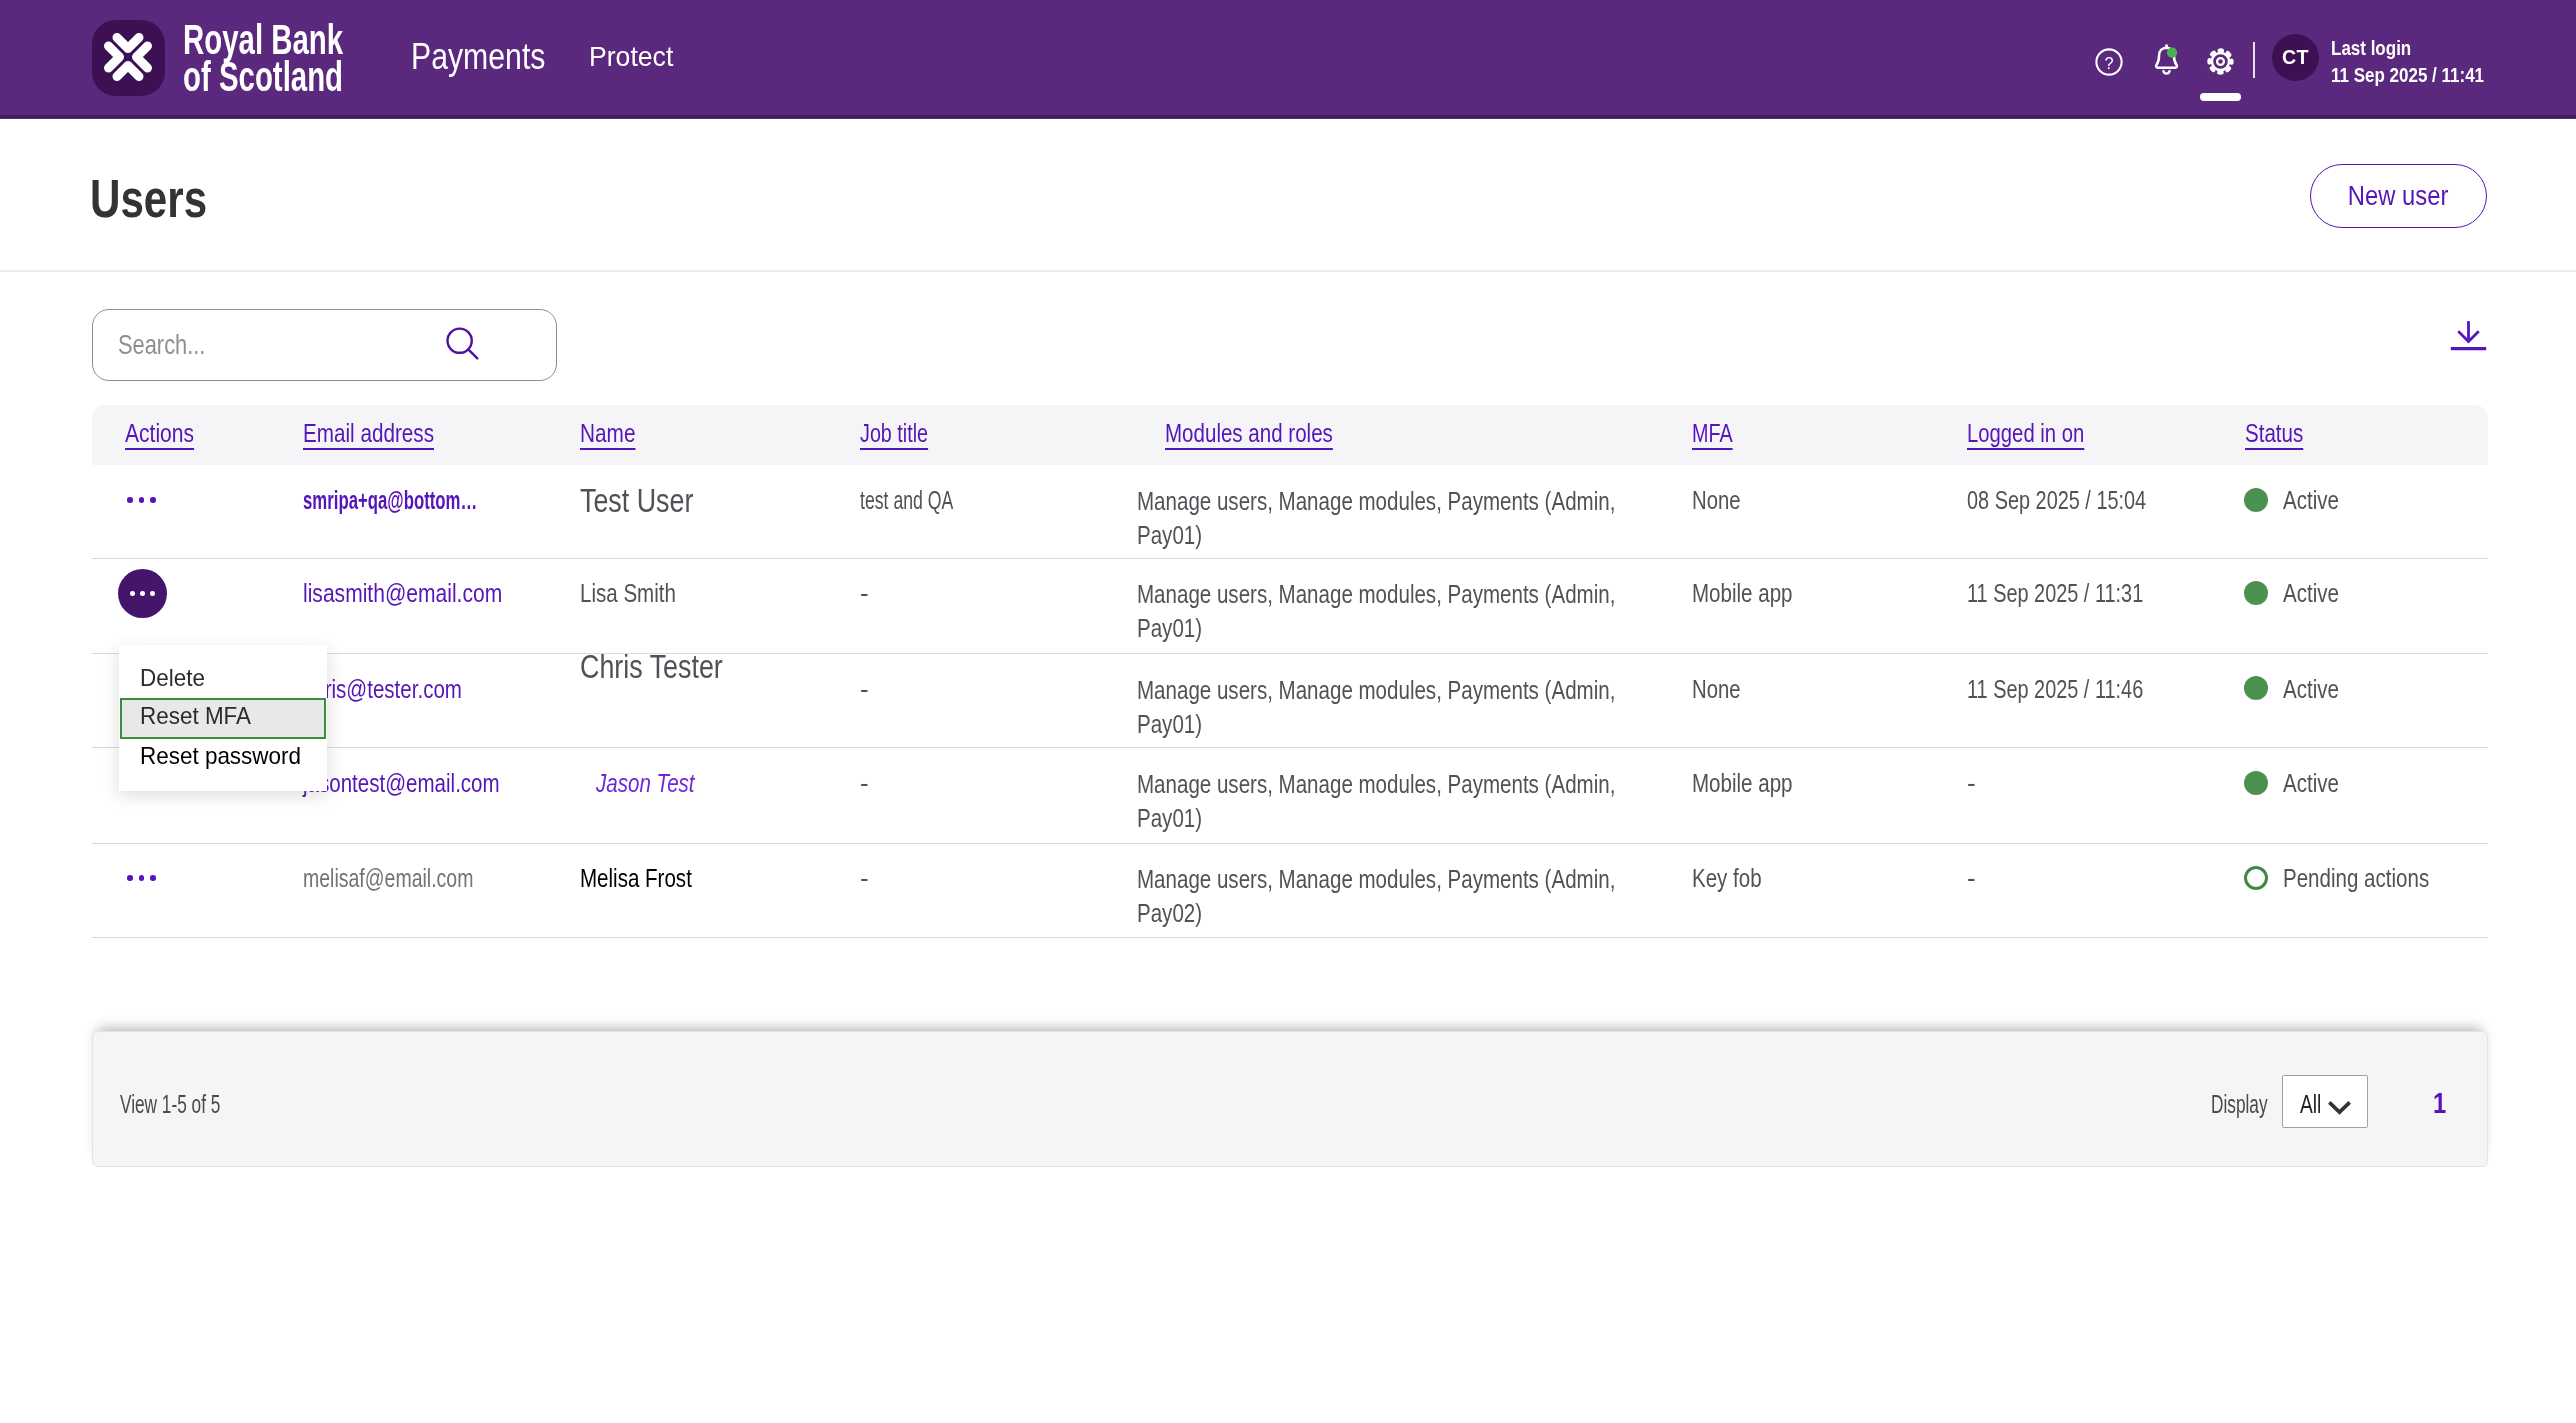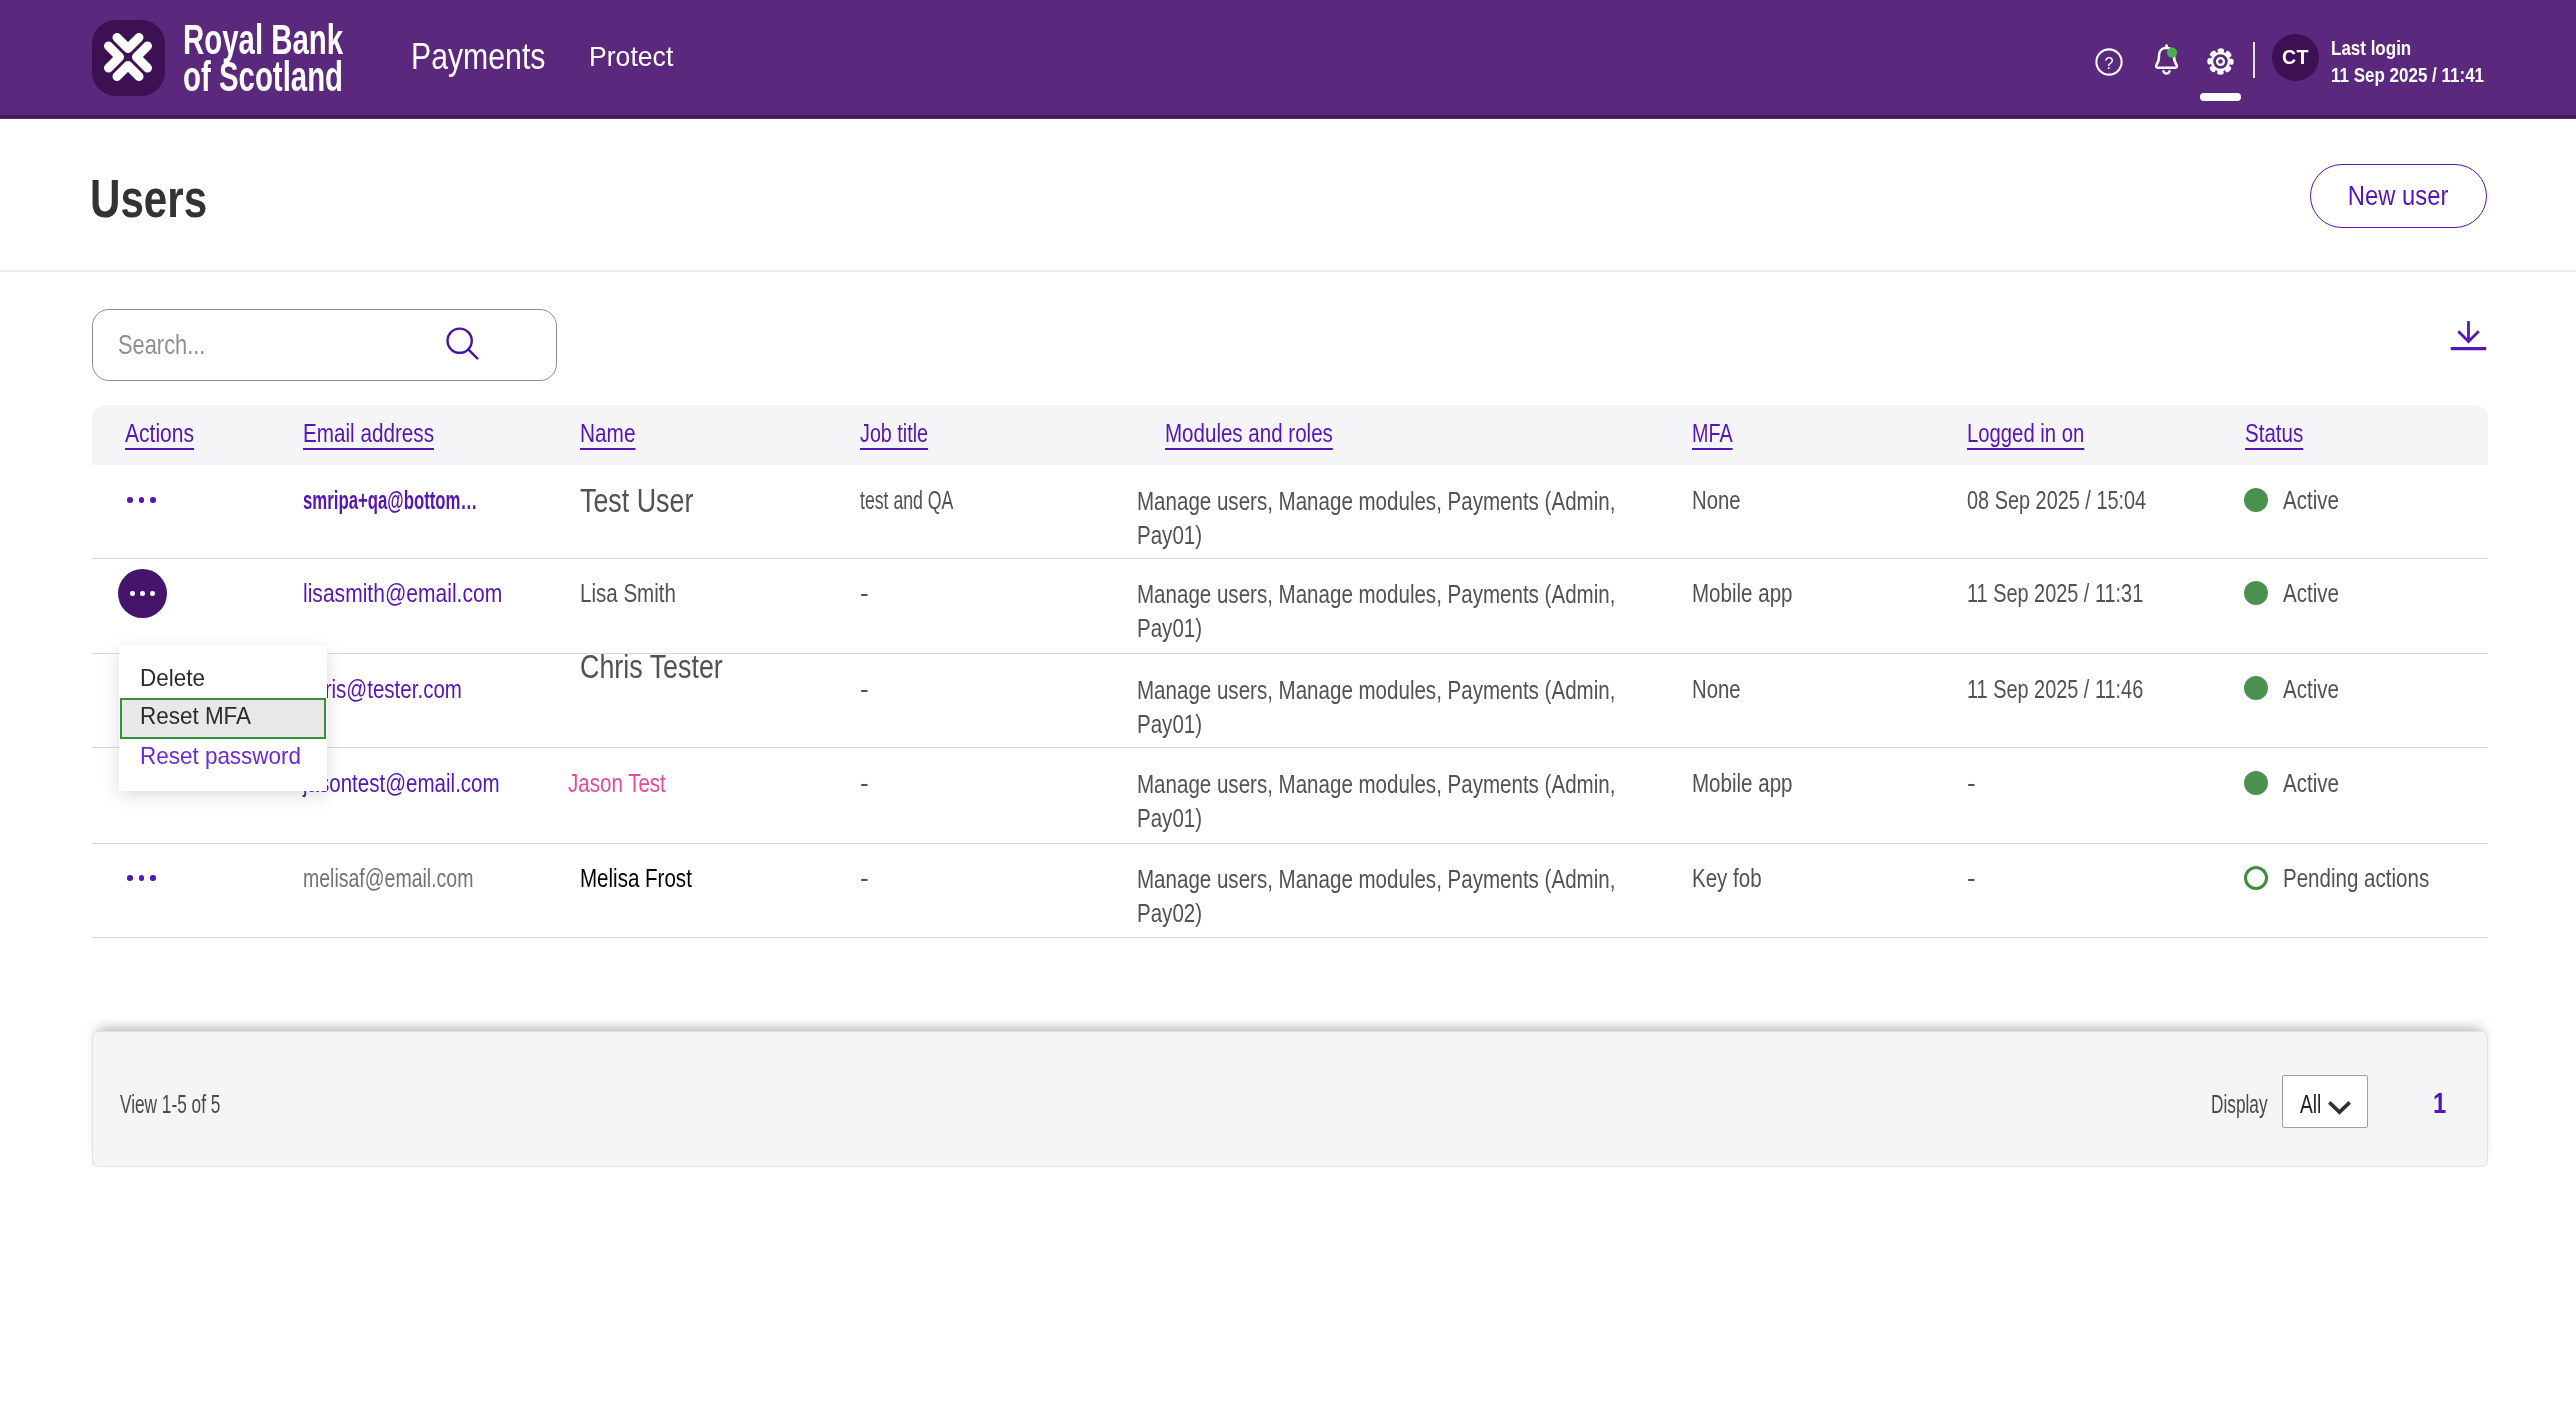--- a/index.html
+++ b/index.html
@@ -135,21 +135,21 @@
       <div class="abs" style="left:1692px;top:673px;font-size:26px;line-height:32px;color:#515257;"><span class="sx" style="transform:scaleX(0.78);">None</span></div>
       <div class="abs" style="left:1967px;top:673px;font-size:26px;line-height:32px;color:#515257;"><span class="sx" style="transform:scaleX(0.765);">11 Sep 2025 / 11:46</span></div>
       <div class="abs" style="left:2244px;top:676px;width:24px;height:24px;border-radius:50%;background:#4d9150;"></div>
       <div class="abs" style="left:2283px;top:673px;font-size:26px;line-height:32px;color:#515257;"><span class="sx" style="transform:scaleX(0.79);">Active</span></div>
       <div class="abs" style="left:127px;top:780px;width:29px;height:5.6px;display:flex;justify-content:space-between;">
         <i style="width:5.6px;height:5.6px;border-radius:50%;background:#5614BB;"></i>
         <i style="width:5.6px;height:5.6px;border-radius:50%;background:#5614BB;"></i>
         <i style="width:5.6px;height:5.6px;border-radius:50%;background:#5614BB;"></i>
       </div>
       <div class="abs" style="left:303px;top:767px;font-size:26px;line-height:32px;color:#5614BB;"><span class="sx" style="transform:scaleX(0.79);">jasontest@email.com</span></div>
-      <div class="abs" style="left:568px;top:767px;font-size:26px;line-height:32px;color:#ec4899;"><span class="sx" style="transform:scaleX(0.79);">Jason Test</span></div>
+      <div class="abs" style="left:596px;top:767px;font-size:26px;line-height:32px;color:#6d28d9;font-style:italic;"><span class="sx" style="transform:scaleX(0.79);">Jason Test</span></div>
       <div class="abs" style="left:860px;top:767px;font-size:26px;line-height:32px;color:#515257;"><span class="sx" style="transform:scaleX(1);">-</span></div>
       <div class="abs" style="left:1137px;top:767px;font-size:26px;line-height:34px;color:#515257;"><span class="sx" style="transform:scaleX(0.79);">Manage users, Manage modules, Payments (Admin,<br>Pay01)</span></div>
       <div class="abs" style="left:1692px;top:767px;font-size:26px;line-height:32px;color:#515257;"><span class="sx" style="transform:scaleX(0.79);">Mobile app</span></div>
       <div class="abs" style="left:1967px;top:767px;font-size:26px;line-height:32px;color:#515257;"><span class="sx" style="transform:scaleX(1);">-</span></div>
       <div class="abs" style="left:2244px;top:771px;width:24px;height:24px;border-radius:50%;background:#4d9150;"></div>
       <div class="abs" style="left:2283px;top:767px;font-size:26px;line-height:32px;color:#515257;"><span class="sx" style="transform:scaleX(0.79);">Active</span></div>
       <div class="abs" style="left:127px;top:875px;width:29px;height:5.6px;display:flex;justify-content:space-between;">
         <i style="width:5.6px;height:5.6px;border-radius:50%;background:#5614BB;"></i>
         <i style="width:5.6px;height:5.6px;border-radius:50%;background:#5614BB;"></i>
         <i style="width:5.6px;height:5.6px;border-radius:50%;background:#5614BB;"></i>
@@ -161,21 +161,21 @@
       <div class="abs" style="left:1692px;top:862px;font-size:26px;line-height:32px;color:#515257;"><span class="sx" style="transform:scaleX(0.79);">Key fob</span></div>
       <div class="abs" style="left:1967px;top:862px;font-size:26px;line-height:32px;color:#515257;"><span class="sx" style="transform:scaleX(1);">-</span></div>
       <div class="abs" style="left:2244px;top:866px;width:24px;height:24px;border-radius:50%;border:3.7px solid #3f8a43;box-sizing:border-box;"></div>
       <div class="abs" style="left:2283px;top:862px;font-size:26px;line-height:32px;color:#515257;"><span class="sx" style="transform:scaleX(0.79);">Pending actions</span></div>
     </div>
 
   <div class="abs" style="left:119px;top:645px;width:208px;height:146px;background:#fff;box-shadow:0 4.7px 17px rgba(0,0,0,0.14);"></div>
   <div class="abs" style="left:140px;top:664px;font-size:23.4px;line-height:28px;color:#2b2b2b;"><span class="sx" style="transform:scaleX(0.96);">Delete</span></div>
   <div class="abs" style="left:120px;top:698px;width:206px;height:41px;background:#e8e8e8;border:2.8px solid #388e3c;box-sizing:border-box;"></div>
   <div class="abs" style="left:140px;top:702px;font-size:23.4px;line-height:28px;color:#2b2b2b;"><span class="sx" style="transform:scaleX(0.96);">Reset MFA</span></div>
-  <div class="abs" style="left:140px;top:742px;font-size:23.4px;line-height:28px;color:#6d28d9;text-align:right;"><span class="sx" style="transform:scaleX(0.96);">Reset password</span></div>
+  <div class="abs" style="left:140px;top:742px;font-size:23.4px;line-height:28px;color:#000000;text-align:right;"><span class="sx" style="transform:scaleX(0.96);">Reset password</span></div>
 
   <div class="abs" style="left:92px;top:1031px;width:2396px;height:136px;background:#f5f5f7;border-radius:5.6px;box-shadow:0 -7.5px 12px -5.6px rgba(0,0,0,0.33);border:0.9px solid #e3e3e5;box-sizing:border-box;"></div>
   <div class="abs" style="left:120px;top:1089px;font-size:25px;line-height:31px;color:#4a4a4a;"><span class="sx" style="transform:scaleX(0.69);">View 1-5 of 5</span></div>
   <div class="abs" style="left:2211px;top:1089px;font-size:25px;line-height:31px;color:#4a4a4a;"><span class="sx" style="transform:scaleX(0.69);">Display</span></div>
   <div class="abs" style="left:2282px;top:1075px;width:86px;height:53px;border:1.9px solid #a0a0a0;border-radius:1.9px;background:#fff;box-sizing:border-box;"></div>
   <div class="abs" style="left:2300px;top:1088px;font-size:26px;line-height:32px;color:#222;"><span class="sx" style="transform:scaleX(0.74);">All</span></div>
   <svg class="abs" style="left:2327px;top:1100px;" width="25" height="15" viewBox="0 0 27 16">
       <path d="M2.5,2.5 L13.5,13 L24.5,2.5" fill="none" stroke="#333" stroke-width="4"></path>
     </svg>
   <div class="abs" style="left:2433px;top:1089px;font-size:29px;line-height:29px;font-weight:bold;color:#5614BB;"><span class="sx" style="transform:scaleX(0.82);">1</span></div>

